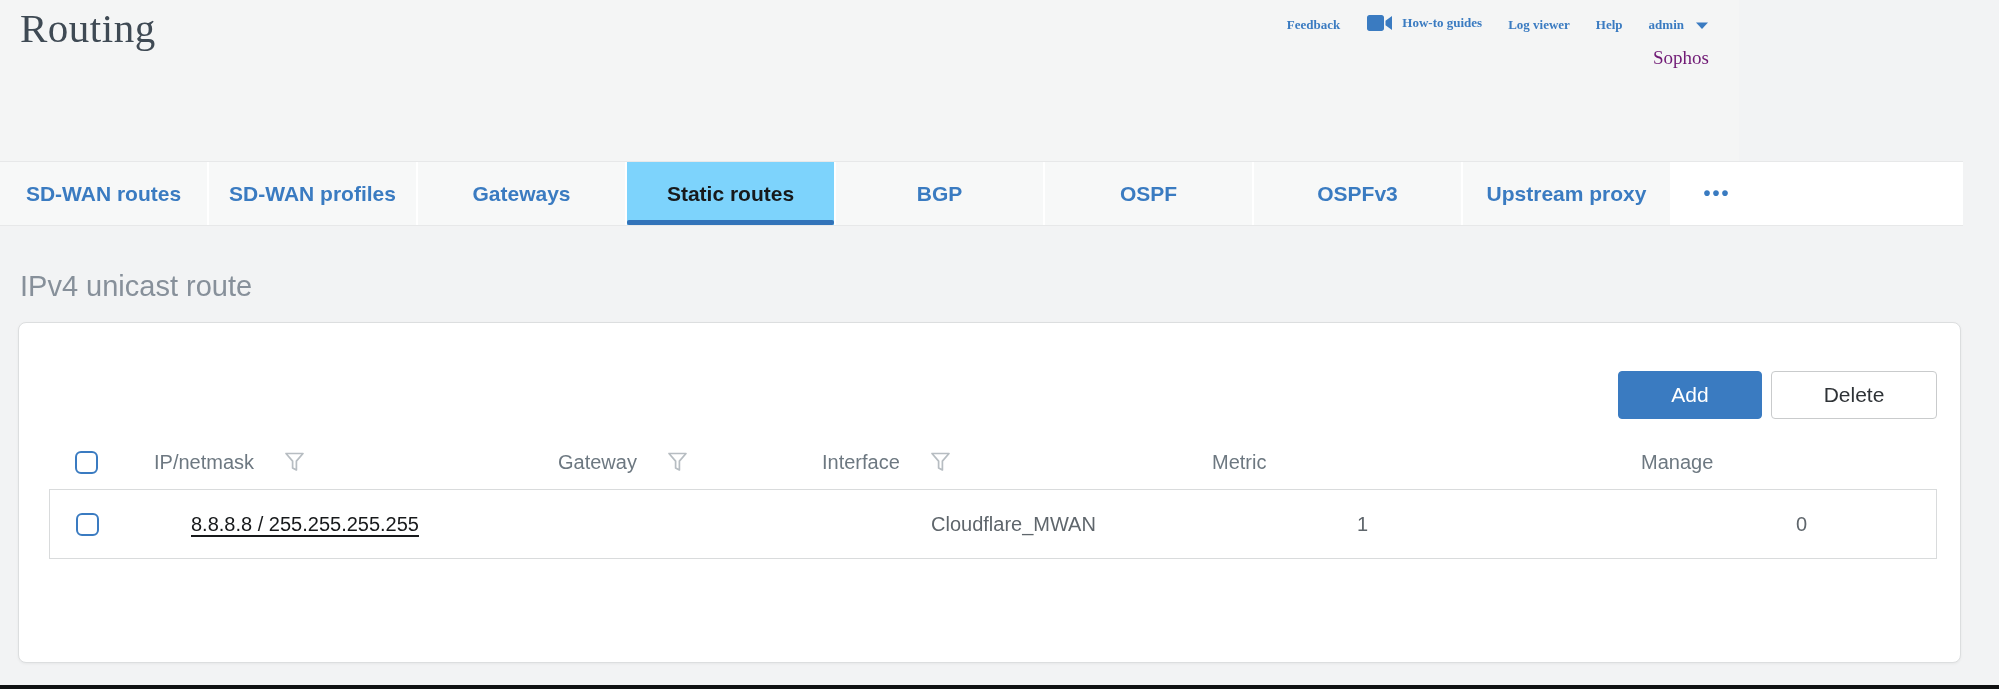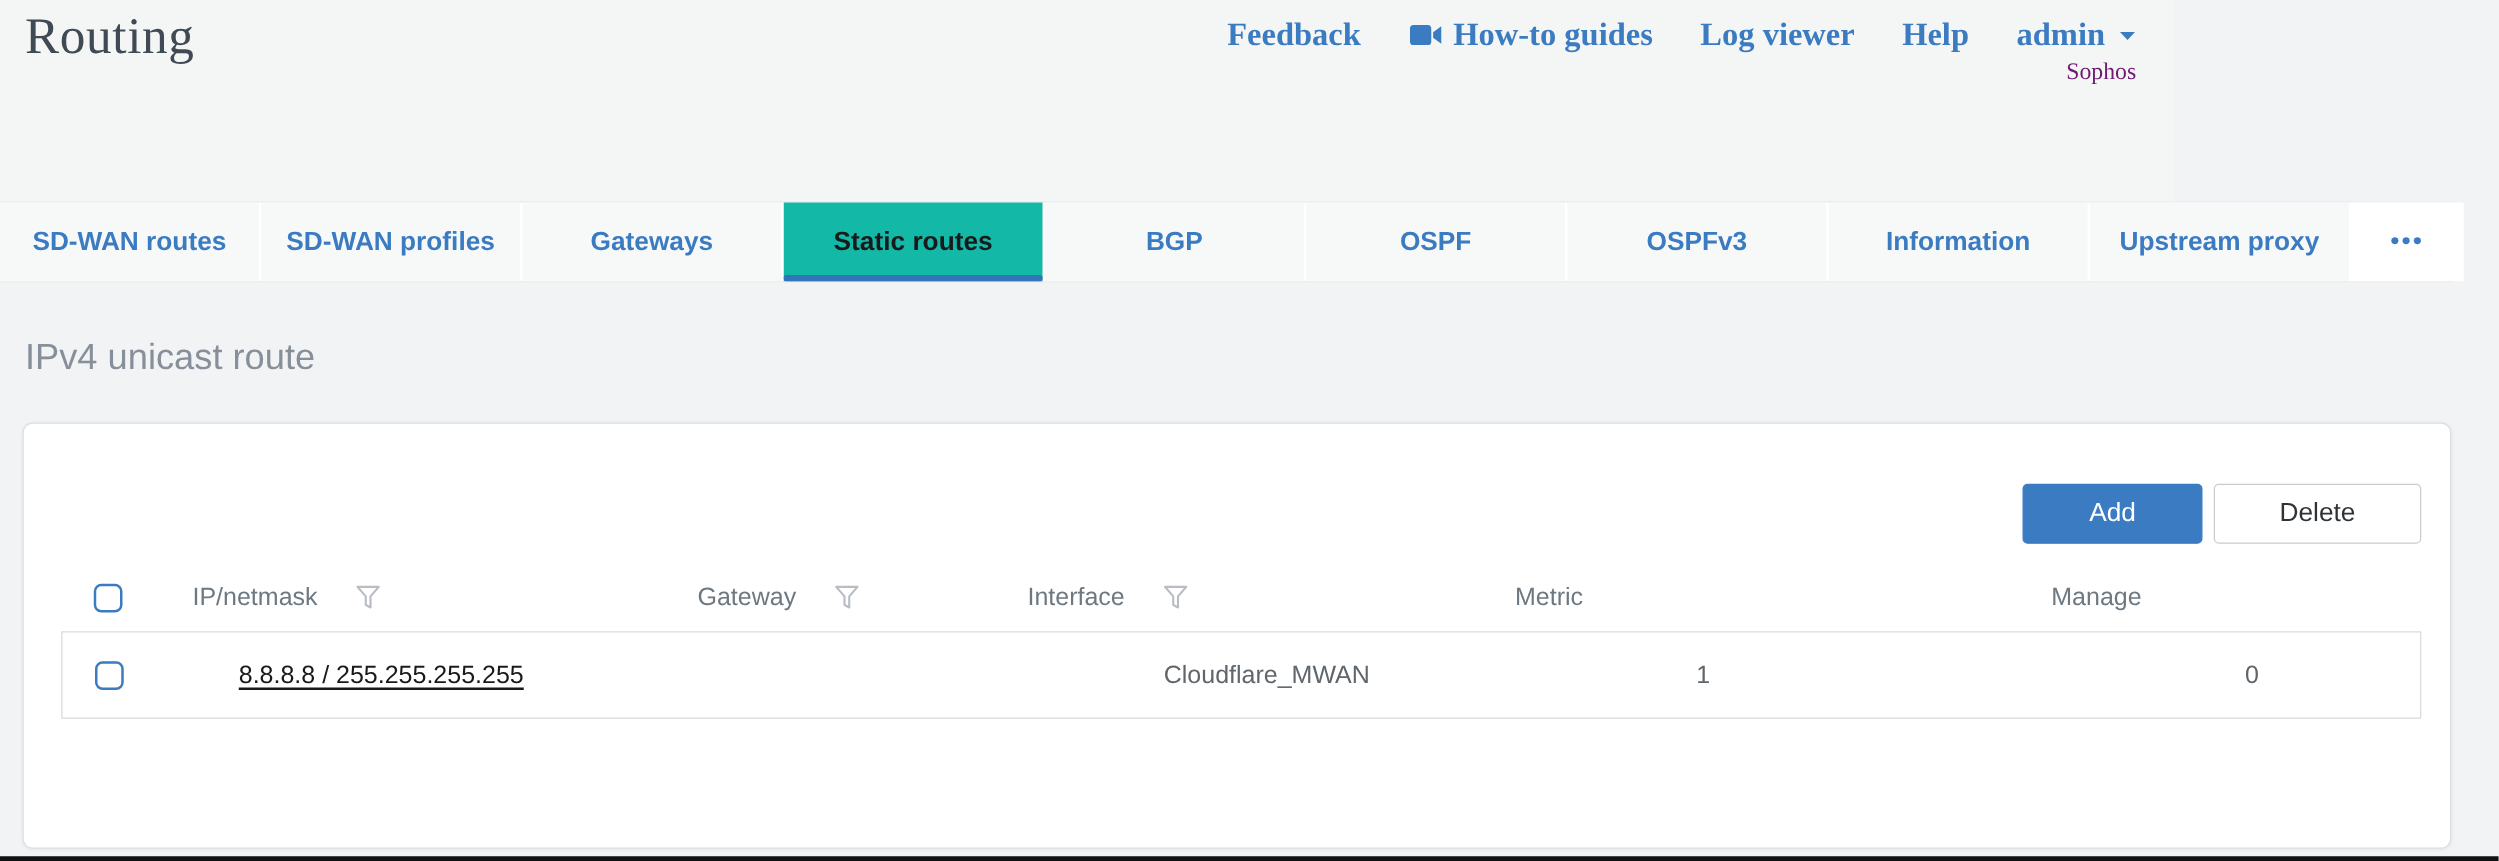--- a/index.html
+++ b/index.html
@@ -12,22 +12,22 @@
   }
 
   
   .header { position:absolute; top:0; left:0; width:1739px; height:161px; background:#f4f5f5;font-family:Liberation Serif, serif; }
   .page-title {
     position:absolute; left:20px; top:4px;
     font-size:41px; font-weight:400; color:#3f4a54; letter-spacing:0.5px;
   }
   .topnav {
     position:absolute; top:13px; right:30px;
-    display:flex; align-items:flex-end; gap:38px;
-    font-size:26px; font-weight:600; color:#3a7bc1;
+    display:flex; align-items:flex-end; gap:26px;
+    font-size:13px; font-weight:600; color:#3a7bc1;
   }
   .topnav .navlink { display:flex; align-items:center; gap:9px; cursor:pointer; }
   .cam-icon svg { display:block; }
   .caret-icon svg { display:block; margin-left:2px; }
   .brand {
     position:absolute; top:47px; right:30px;
     font-size:19px; font-weight:400; color:#701a75;
   }
 
   
@@ -35,42 +35,41 @@
     position:absolute; top:161px; left:0; height:65px; width:1963px;
     background:#ffffff; display:flex; align-items:stretch;
     border-top:1px solid #e7e8e9; border-bottom:1px solid #e7e8e9;
   }
   .tab {
     flex:0 0 207px; margin-right:2px; background:#f7f8f8;
     display:flex; align-items:center; justify-content:center;
     font-size:21px; font-weight:700; color:#3a7bc1; cursor:pointer;
     position:relative;
   }
-  .tab.active { background:#14b8a6; color:#17191b; }
+  .tab.active { background:#7dd3fc; color:#17191b; }
   .tab.active::after {
     content:""; position:absolute; left:0; right:0; bottom:0; height:5px;
     background:#3273b9; border-radius:2px;
   }
   .tab-more {
     flex:0 0 90px; background:#ffffff;
     display:flex; align-items:center; justify-content:center;
     font-size:20px; font-weight:700; color:#3a7bc1; letter-spacing:2px; cursor:pointer;
   }
 
   
   .section-heading {
     position:absolute; left:20px; top:270px;
     font-size:29px; font-weight:400; color:#87909a;
   }
   .card {
     position:absolute; left:18px; top:322px; width:1943px; height:341px;
     background:#ffffff; border:1px solid #dcdedf; border-radius:8px;
     box-shadow:0 1px 3px rgba(0,0,0,.05);
     padding:0 23px 16px 30px;
-    margin-top:16px;
   }
   .toolbar {
     margin-top:48px; display:flex; justify-content:flex-end; gap:9px;
   }
   .btn {
     height:48px; border-radius:4px; font-size:21px; cursor:pointer;
     font-family:"Liberation Sans", sans-serif;
     display:flex; align-items:center; justify-content:center;
   }
   .btn-primary { width:144px; background:#3a7bc1; border:1px solid #3a7bc1; color:#ffffff; font-weight:400; }
@@ -138,21 +137,20 @@
 </div>
 
 <div class="tabbar">
   <div class="tab">SD-WAN routes</div>
   <div class="tab">SD-WAN profiles</div>
   <div class="tab">Gateways</div>
   <div class="tab active">Static routes</div>
   <div class="tab">BGP</div>
   <div class="tab">OSPF</div>
   <div class="tab">OSPFv3</div>
-  <div class="tab">Information</div>
   <div class="tab">Upstream proxy</div>
   <div class="tab-more">•••</div>
 </div>
 
 <div class="section-heading">IPv4 unicast route</div>
 
 <div class="card">
 
   <div class="toolbar">
     <button class="btn btn-primary">Add</button>

